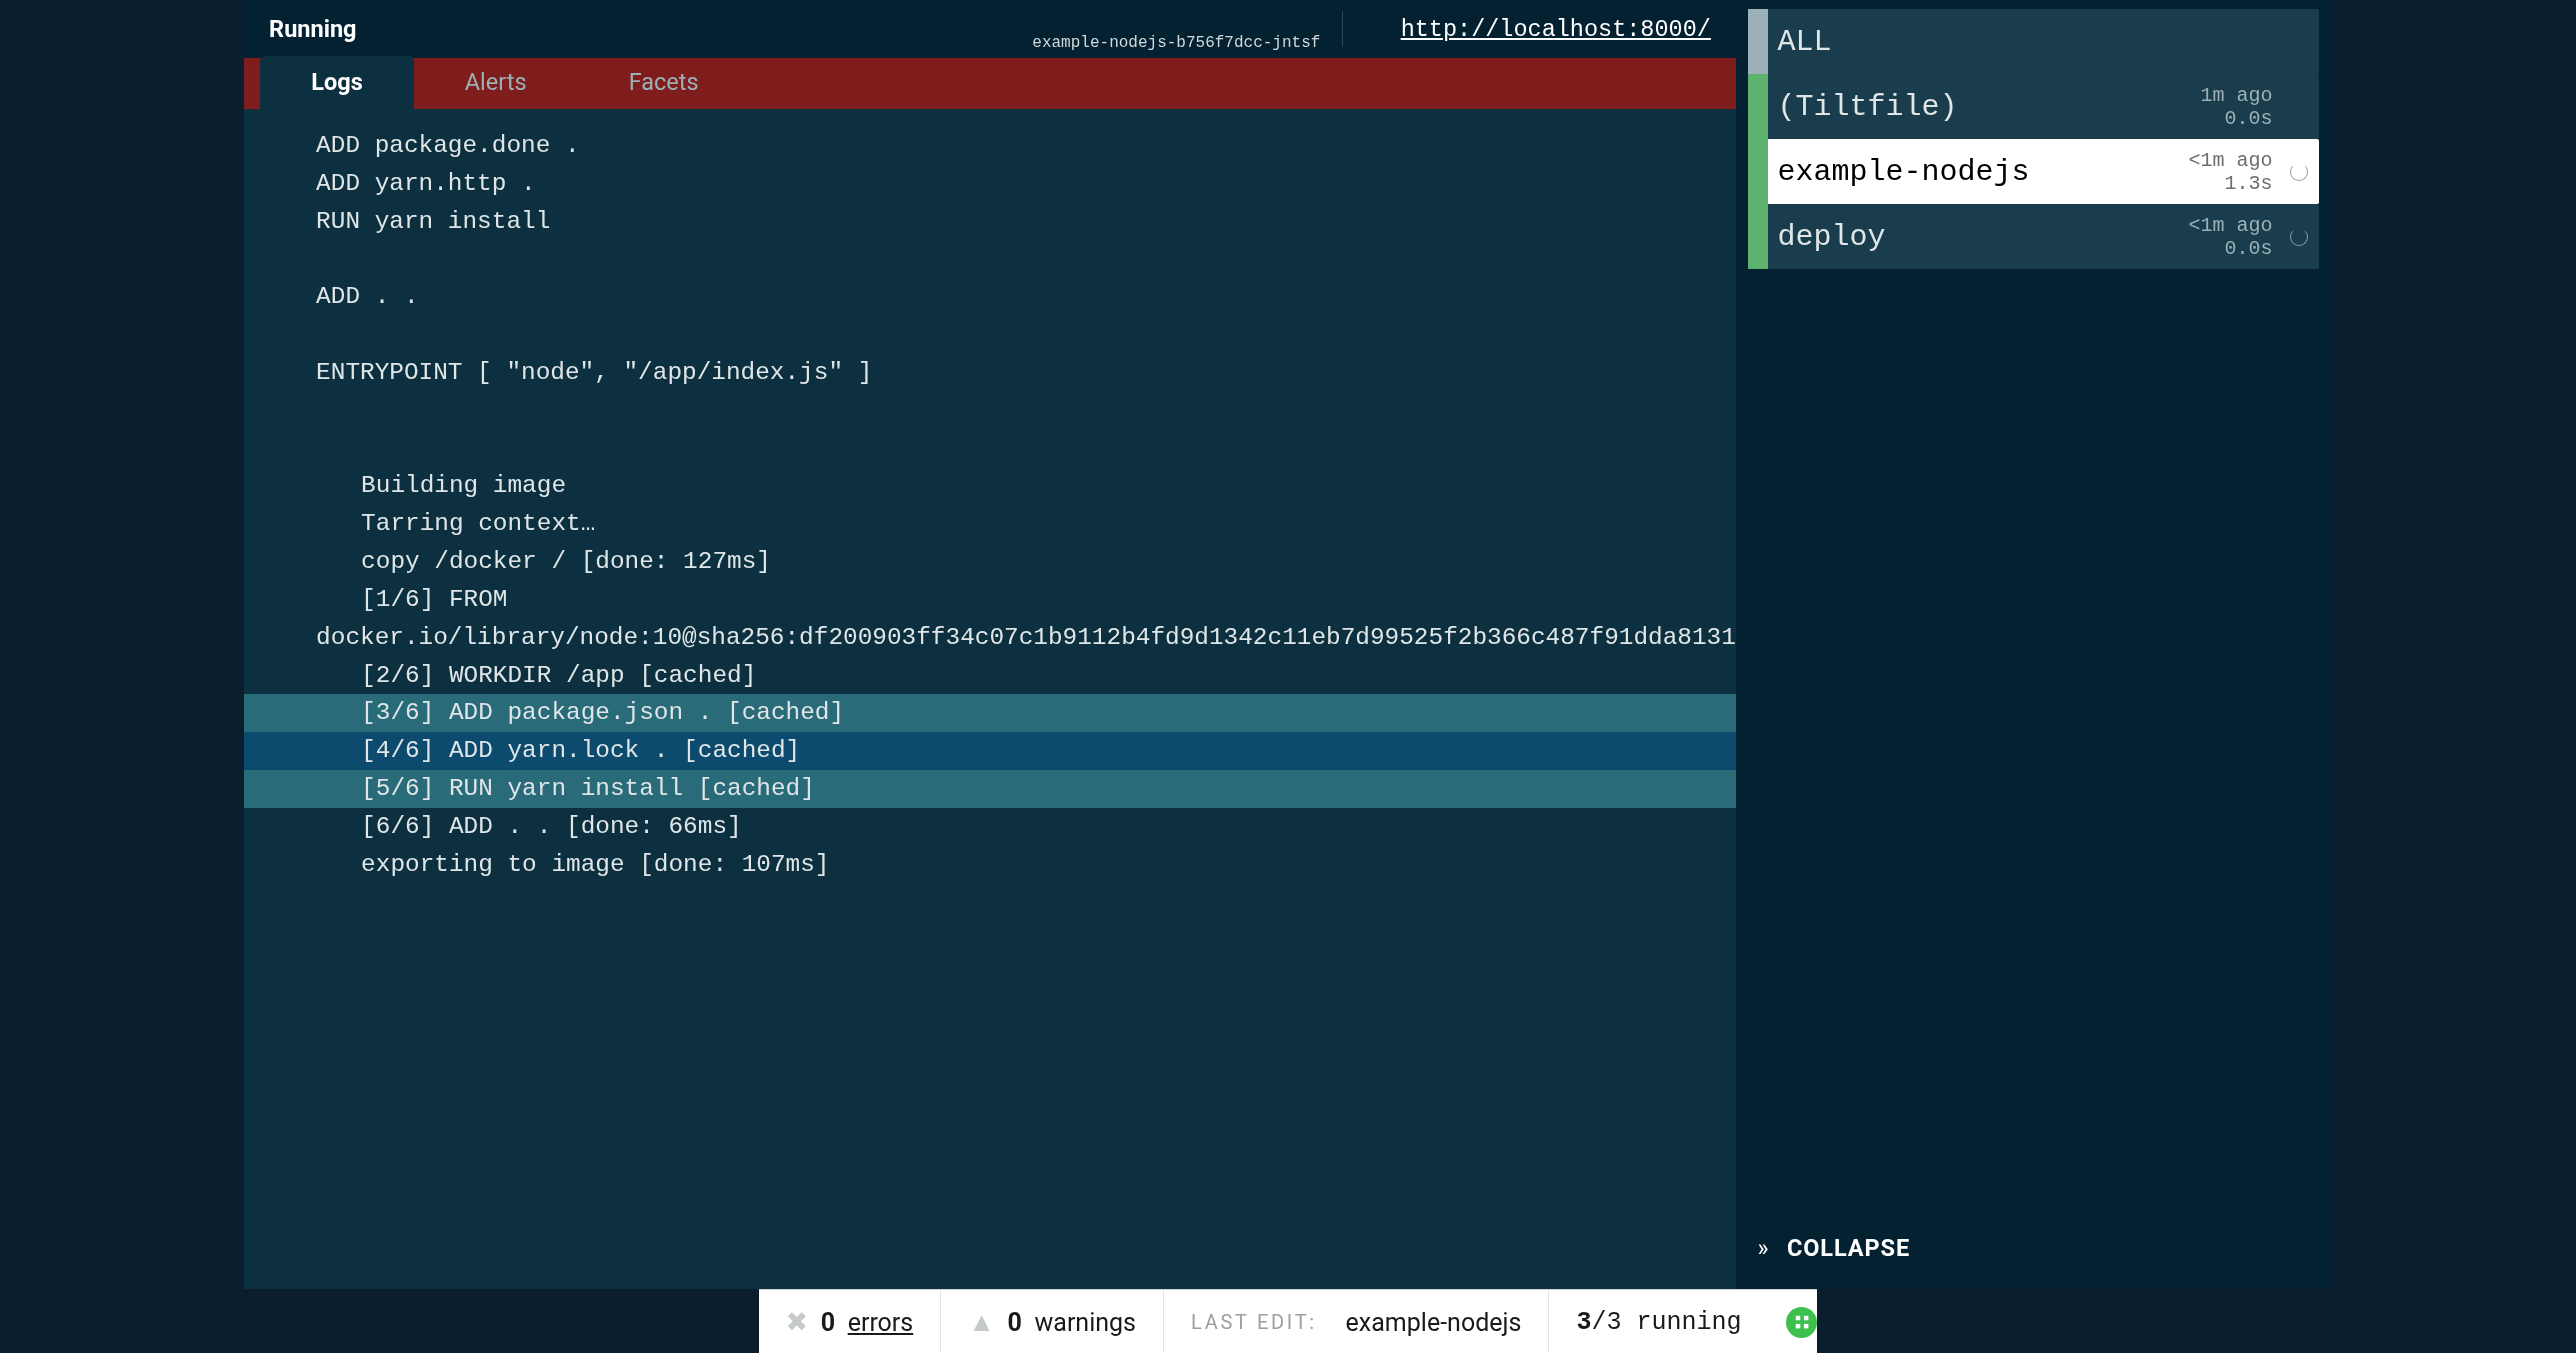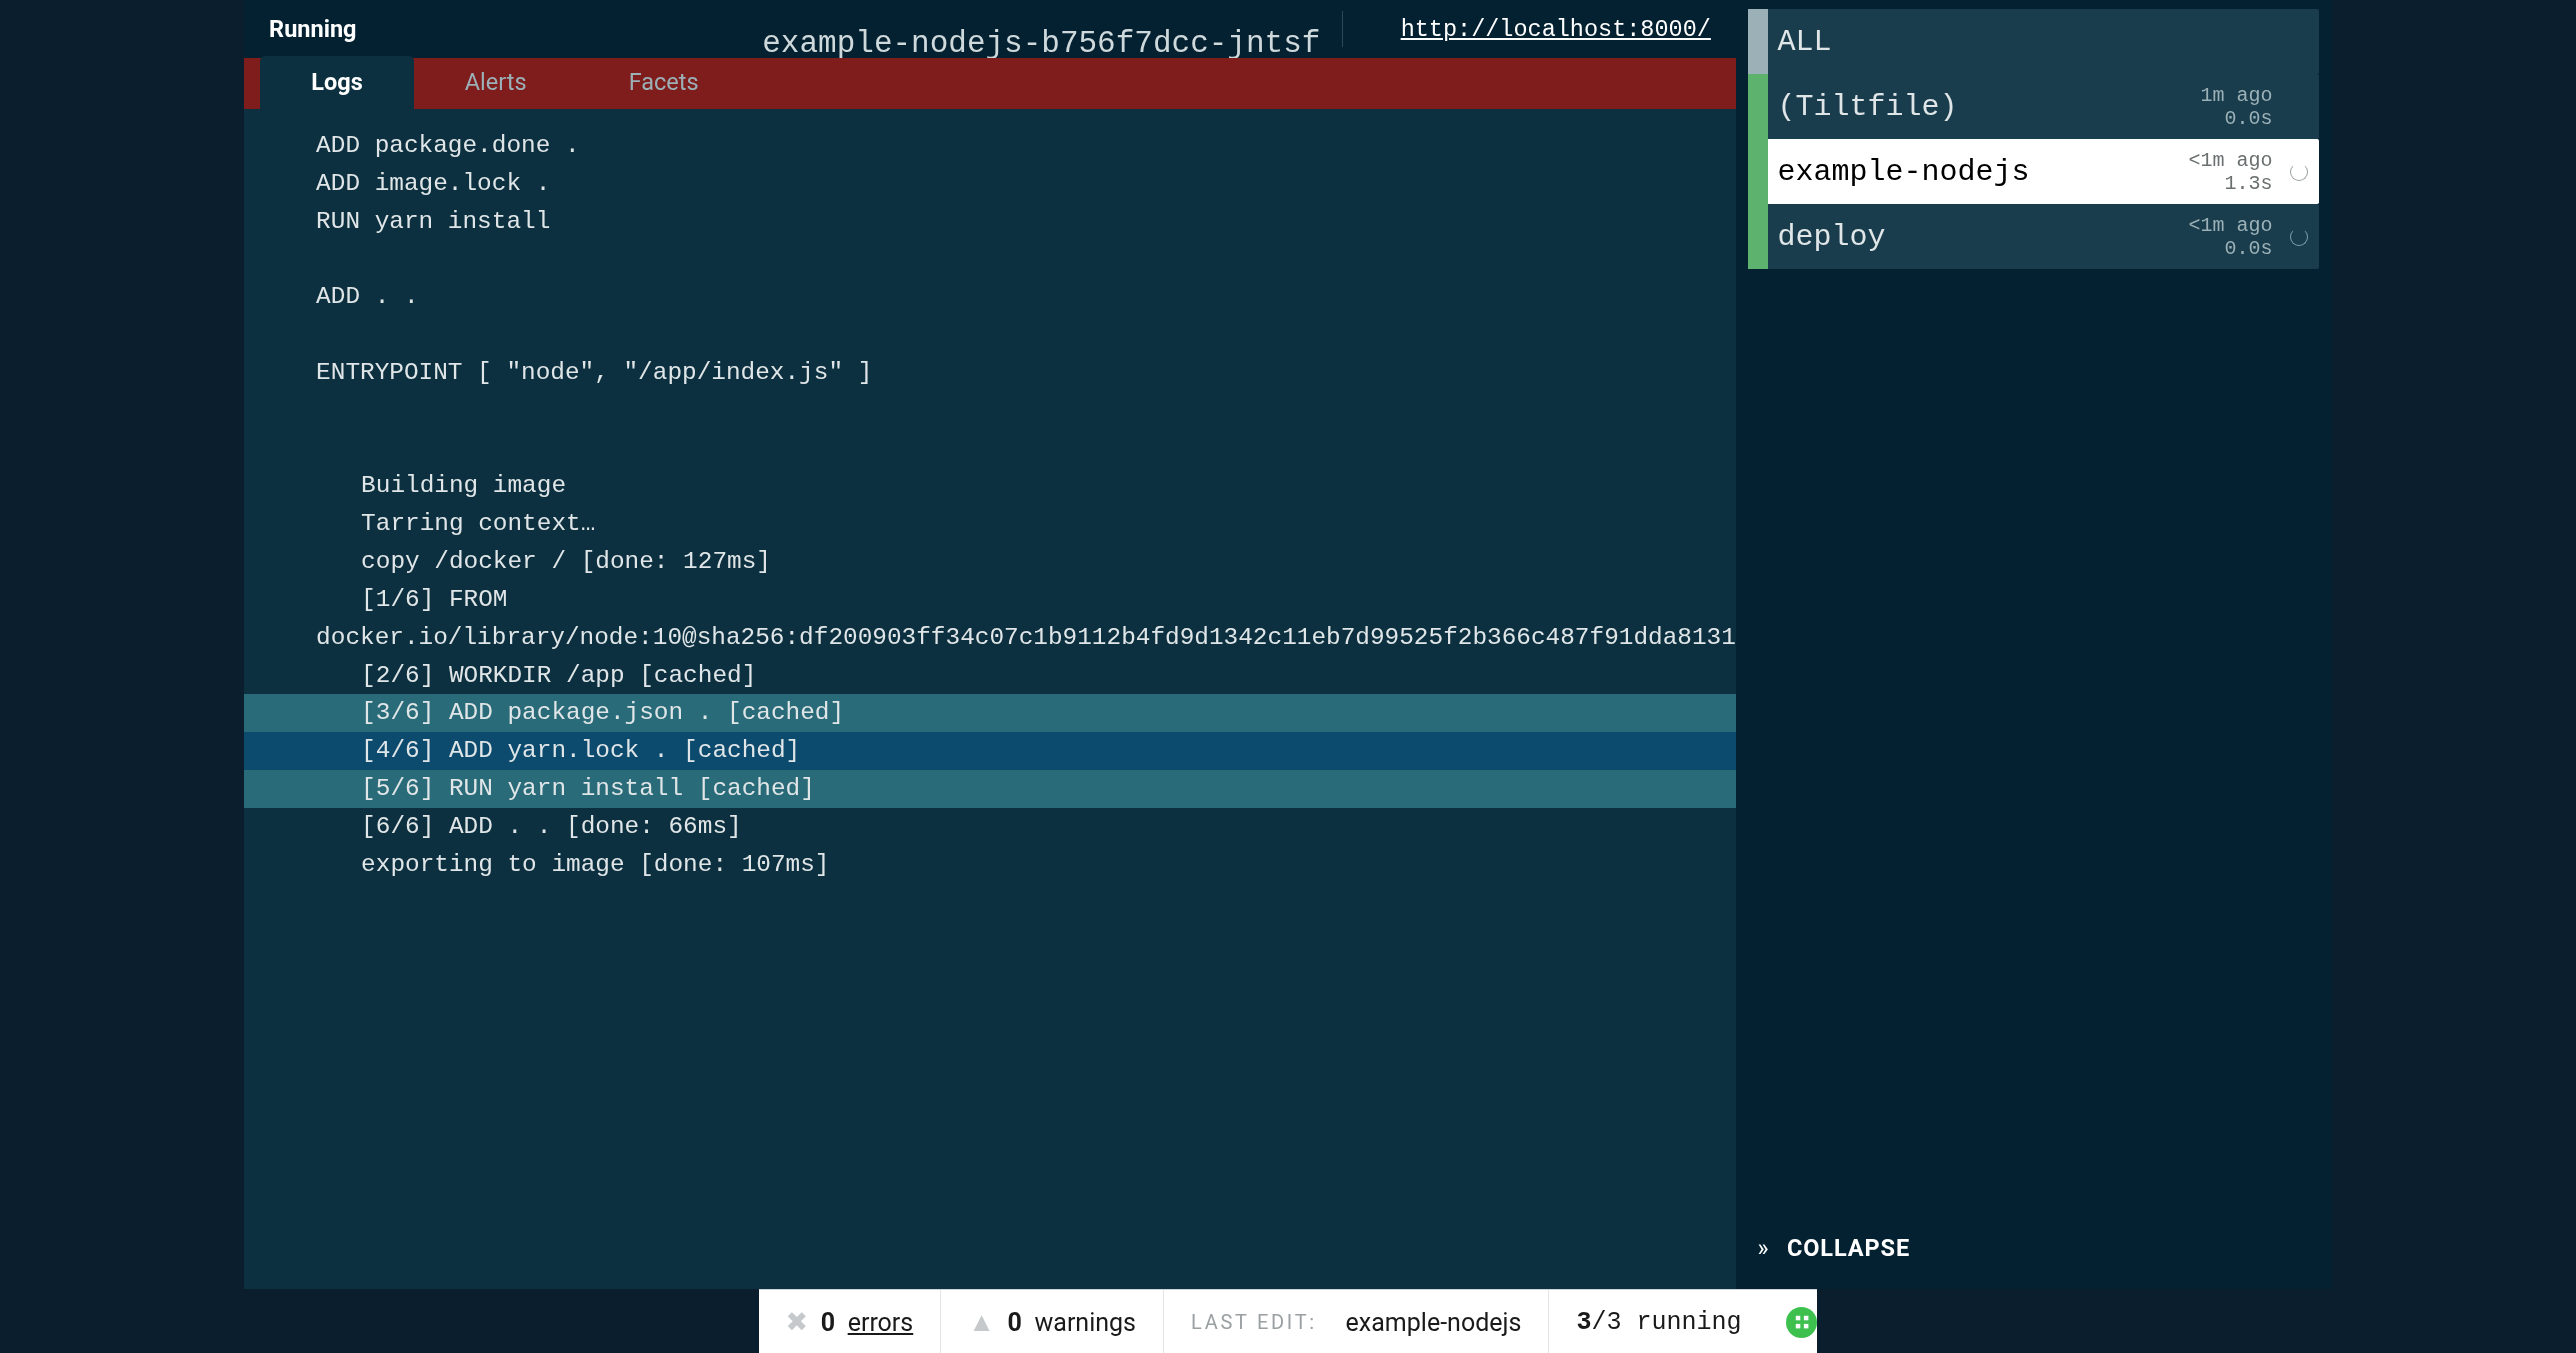--- a/index.html
+++ b/index.html
@@ -5,21 +5,21 @@
   * { margin: 0; padding: 0; box-sizing: border-box; }
   html, body { width: 100%; height: 100%; font-family: -apple-system, BlinkMacSystemFont, "Segoe UI", Roboto, sans-serif; background: #0a1e2d; color: #e0e6e8; overflow: hidden; }
   .mono { font-family: "SFMono-Regular", Consolas, "Liberation Mono", Menlo, monospace; }
 
   .app { display: flex; flex-direction: column; width: 2576px; height: 1354px; transform-origin: top left; }
 
   
   .header { display: flex; align-items: center; height: 58px; padding: 0 25px; background: #032131; color: #fff; font-size: 23.5px; }
   .header .title { font-weight: 700; }
   .header .spacer { flex: 1; }
-  .header .pod { color: #cfd9db; font-size: 31px; margin-top: 28px; }
+  .header .pod { color: #cfd9db; font-size: 16px; margin-top: 28px; }
   .header .divider { width: 0.9px; height: 36px; background: #2b4a59; margin: 0 21.7px; }
   .header .url { color: #fff; text-decoration: underline; font-size: 23.5px; margin-left: 36px; }
 
   
   .tabs { display: flex; align-items: flex-end; height: 51px; padding-left: 16.2px; background: #7f1d1d; }
   .tab { padding: 12.6px 51px; color: #9bb0b7; font-size: 23.5px; cursor: pointer; border-top-left-radius: 5.4px; border-top-right-radius: 5.4px; }
   .tab.active { background: #0c303f; color: #fff; font-weight: 700; }
 
   
   .main { flex: 1; display: flex; overflow: hidden; }
@@ -76,21 +76,21 @@
         </div>
 
         <div class="tabs" id="tabs">
             <div class="tab active">Logs</div>
             <div class="tab">Alerts</div>
             <div class="tab">Facets</div>
           </div>
 
         <div class="logpane mono" id="logpane">
             <div class="logline mono" style="padding-left: 72px;">ADD package.done .</div>
-            <div class="logline mono" style="padding-left: 72px;">ADD image.lock .</div>
+            <div class="logline mono" style="padding-left: 72px;">ADD yarn.http .</div>
             <div class="logline mono" style="padding-left: 72px;">RUN yarn install</div>
             <div class="logline mono" style="padding-left: 72px;">&nbsp;</div>
             <div class="logline mono" style="padding-left: 72px;">ADD . .</div>
             <div class="logline mono" style="padding-left: 72px;">&nbsp;</div>
             <div class="logline mono" style="padding-left: 72px;">ENTRYPOINT [ "node", "/app/index.js" ]</div>
             <div class="logline mono" style="padding-left: 72px;">&nbsp;</div>
             <div class="logline mono" style="padding-left: 72px;">&nbsp;</div>
             <div class="logline mono" style="padding-left: 117px;">Building image</div>
             <div class="logline mono" style="padding-left: 117px;">Tarring context…</div>
             <div class="logline mono" style="padding-left: 117px;">copy /docker / [done: 127ms]</div>

